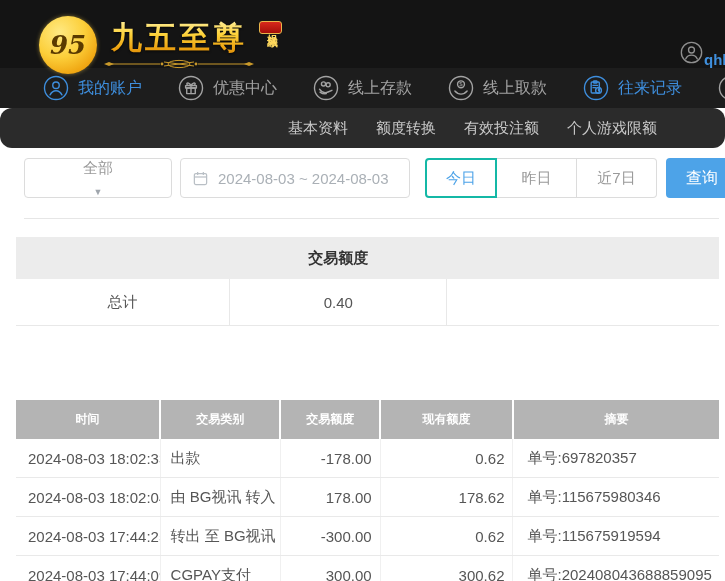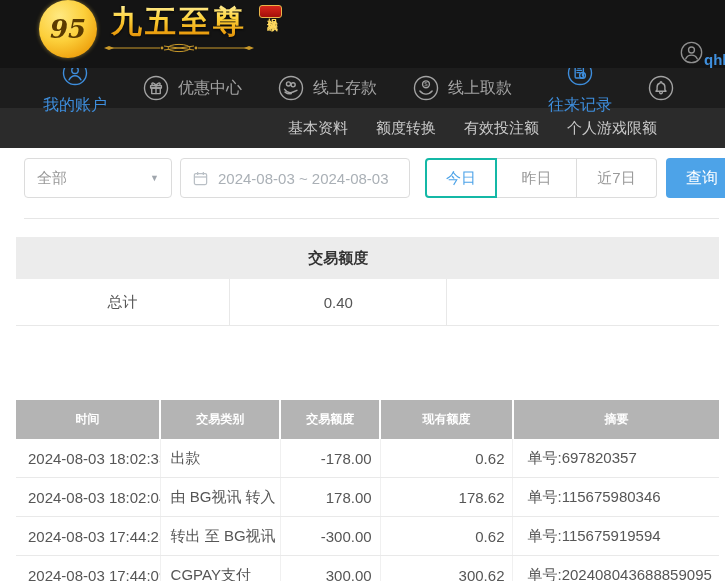--- a/index.html
+++ b/index.html
@@ -1,21 +1,21 @@
 <!DOCTYPE html>
 <html><head>
 <meta charset="utf-8">
 <style>
   html,body{margin:0;padding:0;background:#fff;}
   .viewport{position:relative;width:725px;height:581px;overflow:hidden;background:#fff;
     font-family:"Liberation Sans",sans-serif;-webkit-font-smoothing:antialiased;}
 
   
   .topbar{position:relative;height:68px;background:#141414;}
-  .logo{position:absolute;left:39px;top:0;display:flex;align-items:flex-start;cursor:pointer;}
+  .logo{position:absolute;left:39px;top:16px;display:flex;align-items:flex-start;cursor:pointer;}
   .logo-circle{width:58px;height:58px;border-radius:50%;
     background:radial-gradient(circle at 35% 28%,#ffe982 0%,#fccf3a 45%,#f0a713 75%,#d88a06 100%);
     display:flex;align-items:center;justify-content:center;
     color:#5a3a00;font-weight:bold;font-style:italic;font-size:26px;
     font-family:"DejaVu Serif",serif;box-shadow:0 0 4px rgba(255,215,80,.45);}
   .logo-main{margin-left:7px;display:flex;flex-direction:column;align-items:center;}
   .logo-text{font-size:31px;font-weight:bold;letter-spacing:3px;line-height:44px;
     background:linear-gradient(180deg,#ffef9e 8%,#fdd23a 42%,#eda312 72%,#cf7f06 100%);
     -webkit-background-clip:text;background-clip:text;color:transparent;
     filter:drop-shadow(0 1px 1px rgba(0,0,0,.7));white-space:nowrap;}
@@ -26,37 +26,37 @@
     color:#ffd95e;font-size:10.5px;font-weight:bold;line-height:11px;
     writing-mode:vertical-rl;text-orientation:upright;letter-spacing:1px;}
   .userbox{position:absolute;left:680px;top:0;height:68px;display:flex;align-items:flex-end;gap:1px;cursor:pointer;}
   .username{color:#3f8fdd;font-size:15px;font-weight:bold;white-space:nowrap;}
 
   
   .mainnav{height:40px;background:#1d1d1d;display:flex;align-items:center;
     padding-left:43px;gap:36px;}
   .nav-item{display:flex;align-items:center;gap:9px;color:#a3a3a3;font-size:16px;
     cursor:pointer;white-space:nowrap;flex:0 0 auto;}
-  .nav-item.active{color:#3e8edd;flex-direction:column;}
+  .nav-item.active{color:#3e8edd;}
   .nav-icon{display:block;width:26px;height:26px;}
   .nav-icon svg{display:block;width:26px;height:26px;stroke:currentColor;fill:none;
     stroke-width:1.5;stroke-linecap:round;stroke-linejoin:round;}
 
   
   .subnav{height:40px;background:#2b2b2b;display:flex;align-items:center;
-    padding-left:288px;gap:28px;color:#c9c9c9;font-size:15px;}
+    padding-left:288px;gap:28px;color:#c9c9c9;font-size:15px;border-radius:12px;}
   .subnav-item{cursor:pointer;white-space:nowrap;}
 
   
   .content{position:relative;height:433px;background:#fff;}
 
   .select-box{position:absolute;left:24px;top:10px;width:148px;height:40px;
     border:1px solid #dcdcdc;border-radius:4px;box-sizing:border-box;
     display:flex;align-items:center;padding:0 12px;cursor:pointer;
-    color:#999;font-size:15px;justify-content:space-between;background:#fff;}
+    color:#999;font-size:15px;justify-content:space-between;background:#fff;flex-direction:column;}
   .caret{font-size:9px;color:#a0a6ad;}
 
   .date-box{position:absolute;left:180px;top:10px;width:230px;height:40px;
     border:1px solid #dcdcdc;border-radius:4px;box-sizing:border-box;
     display:flex;align-items:center;gap:9px;padding:0 11px;cursor:text;
     color:#aab0b6;font-size:15px;background:#fff;white-space:nowrap;}
   .cal-icon svg{display:block;stroke:#b9bfc5;fill:none;stroke-width:1.3;}
 
   .btn-group{position:absolute;left:425px;top:10px;height:40px;display:flex;}
   .qbtn{height:40px;box-sizing:border-box;display:flex;align-items:center;justify-content:center;

